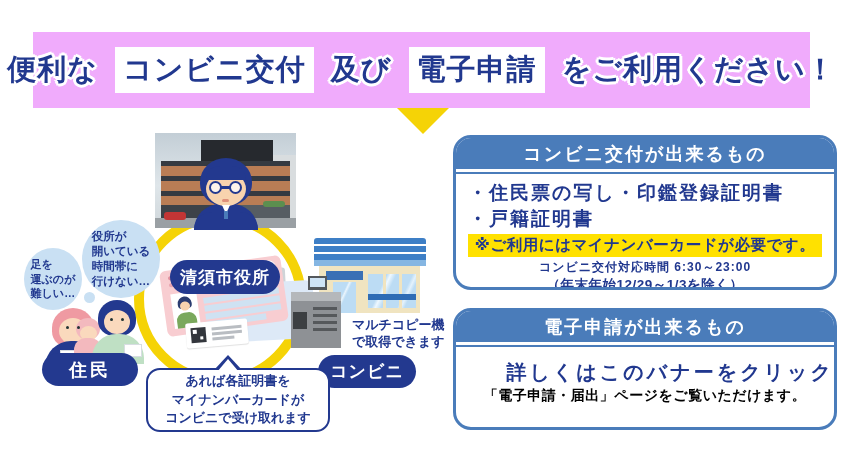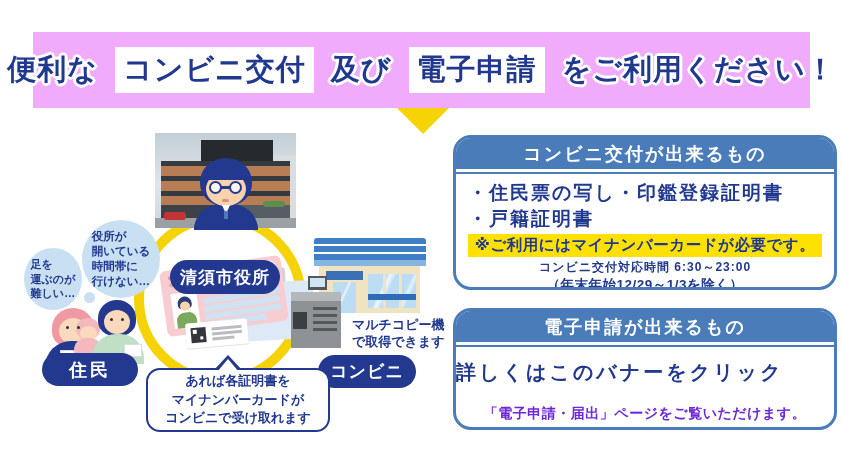--- a/index.html
+++ b/index.html
@@ -25,22 +25,22 @@
   .box-eapp { top:308px; height:122px; }
   .box-header { background:#4a7cba; height:31px; display:flex; align-items:center; justify-content:center;
                 color:#fff; font-size:18px; letter-spacing:2px; }
   .box-sep-w { height:3px; background:#fff; }
   .box-sep-b { height:2px; background:#4a7cba; }
   .conv-items { padding:6px 12px 0 12px; color:#21388f; font-size:19px; letter-spacing:2px; line-height:1.35; }
   .conv-note { margin:3px 12px 0 12px; background:#ffe100; color:#21388f; font-size:15.5px;
                text-align:center; padding:1px 0; letter-spacing:0.5px; }
   .conv-hours { margin-top:2px; color:#21388f; font-size:12px; text-align:center; letter-spacing:1px; }
   .conv-hours-note { color:#21388f; font-size:13.5px; text-align:center; letter-spacing:0.5px; }
-  .eapp-cta { margin-top:12px; color:#21388f; font-size:20px; text-align:left; letter-spacing:3px; }
-  .eapp-sub { margin-top:19px; color:#6d28d9; font-size:14px; text-align:center; letter-spacing:0.5px; }
+  .eapp-cta { margin-top:12px; color:#21388f; font-size:20px; text-align:right; letter-spacing:3px; }
+  .eapp-sub { margin-top:1px; color:#000000; font-size:14px; text-align:center; letter-spacing:0.5px; }
 
   
   .abs { position:absolute; }
   .ring { left:134px; top:213px; width:172px; height:172px; border:10px solid #f5d306;
           border-radius:50%; z-index:1; }
 
   
   .photo { left:155px; top:133px; width:141px; height:95px; overflow:hidden;
            background:linear-gradient(180deg,#c3ced6 0%,#dfe6ea 55%,#cfd6da 100%); z-index:2; }
   .ph-back { position:absolute; left:98px; top:22px; width:43px; height:66px; background:#d9dddf; }

